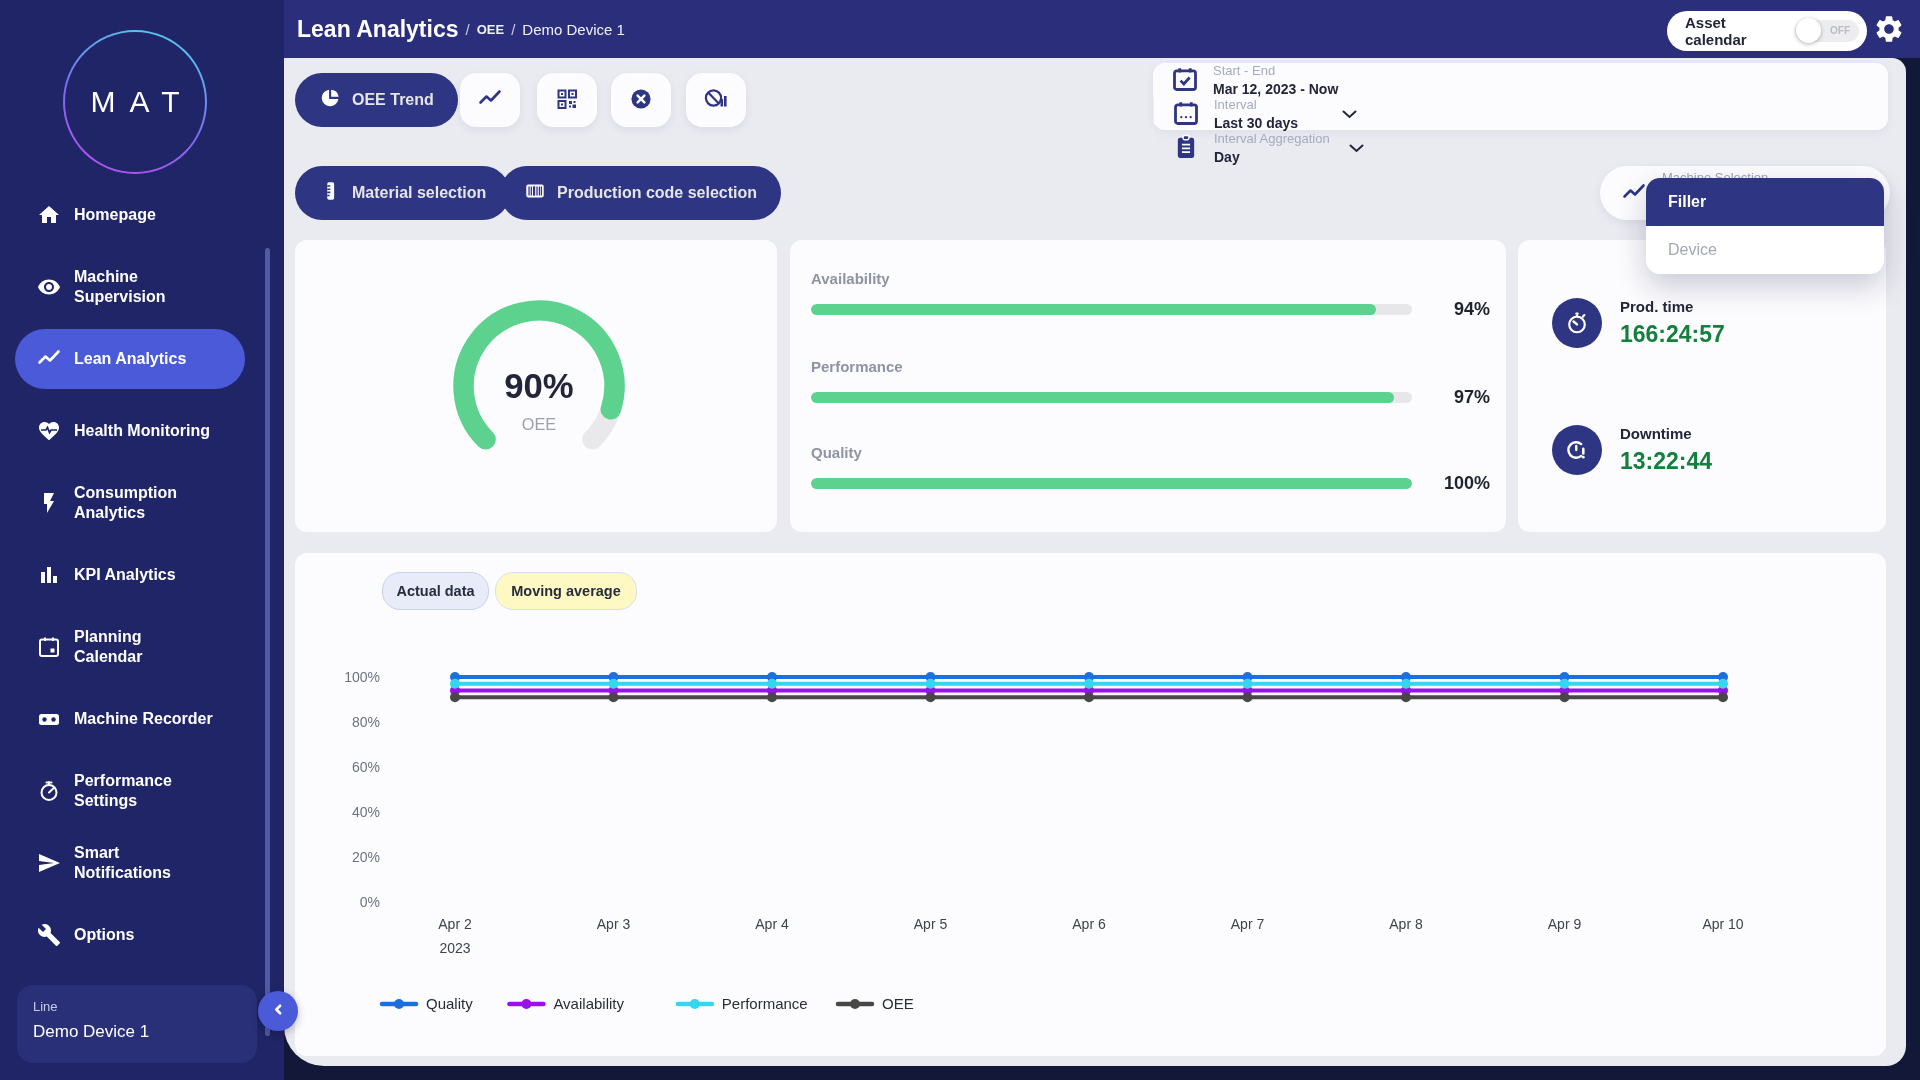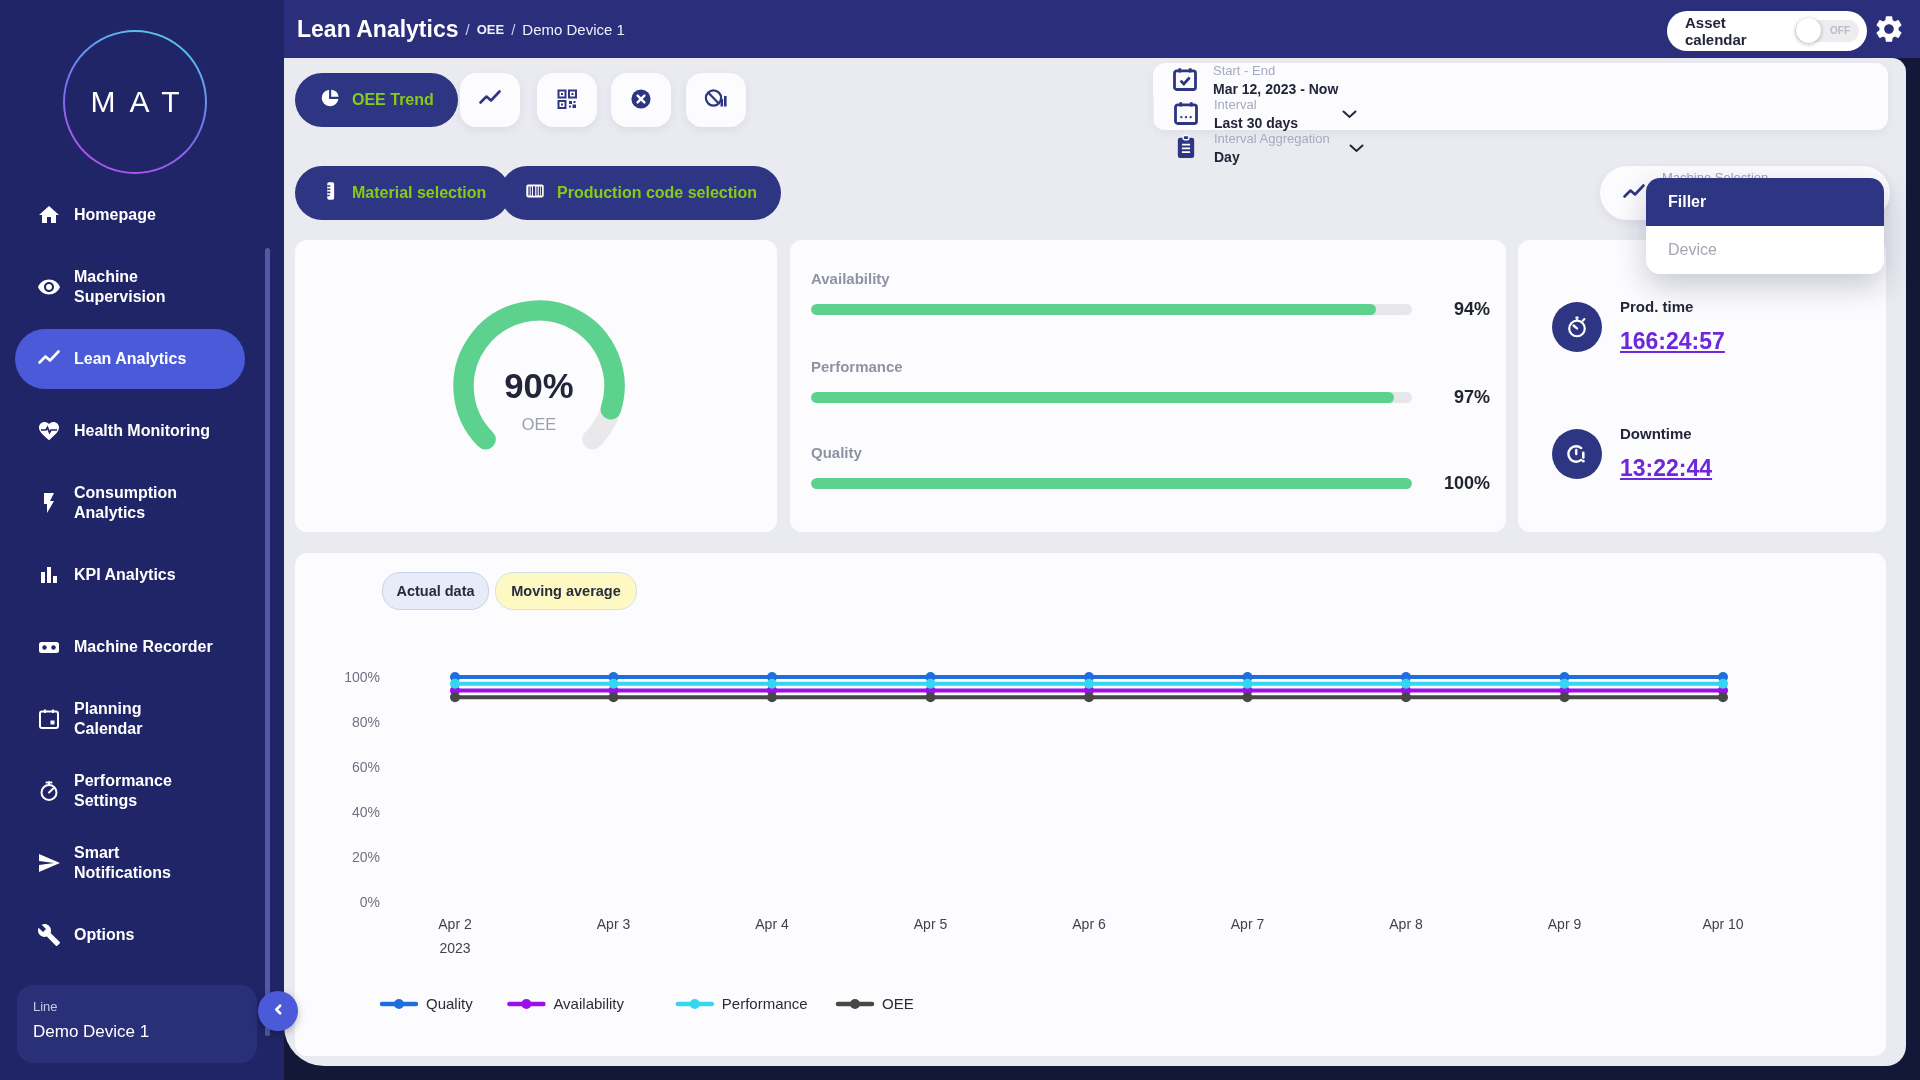--- a/index.html
+++ b/index.html
@@ -40,21 +40,21 @@
   .toggle-knob { position:absolute; left:1px; top:-2px; width:25px; height:25px; border-radius:50%; background:#fff; box-shadow:0 1px 4px rgba(0,0,0,.3); }
   .toggle-state { position:absolute; right:9px; top:5px; font-size:10px; font-weight:700; color:#B9BCC6; }
   .gear { position:absolute; left:1589px; top:13px; width:32px; height:32px; color:#fff; cursor:pointer; }
 
   
   .main-panel { position:absolute; left:284px; top:58px; width:1622px; height:1008px; background:#EAEAF1; border-radius:0 14px 20px 40px; z-index:1; }
 
   .card { position:absolute; background:#FCFCFE; border-radius:12px; z-index:2; }
 
   
-  .btn-navy { position:absolute; height:54px; background:#2E3582; color:#84cc16; border:none; border-radius:27px;
+  .btn-navy { position:absolute; height:54px; background:#2E3582; color:#e5e5e5; border:none; border-radius:27px;
     display:inline-flex; align-items:center; gap:11px; padding:0 24px; font-size:16px; font-weight:700; cursor:pointer; z-index:2;
     font-family:inherit; }
   .btn-navy svg { width:22px; height:22px; }
   .icon-btn { position:absolute; width:60px; height:54px; background:#FCFCFE; border:none; border-radius:16px; cursor:pointer; z-index:2;
     display:flex; align-items:center; justify-content:center; color:#2E3582; box-shadow:0 3px 8px rgba(40,45,110,0.07); }
   .icon-btn svg { width:24px; height:24px; }
 
   .range-card { position:absolute; left:1153px; top:63px; width:735px; height:67px; background:#FCFCFE; border-radius:12px; z-index:2;
     display:flex; box-shadow:0 3px 8px rgba(40,45,110,0.06);flex-direction:column; }
   .range-sec { display:flex; align-items:center; cursor:pointer; }
@@ -91,21 +91,21 @@
   .bar-track { flex:1; height:11px; background:#E7E7EA; border-radius:6px; overflow:hidden; }
   .bar-fill { height:100%; background:#5DD28E; border-radius:6px; }
   .bar-value { width:64px; text-align:right; font-size:18px; font-weight:800; color:#20242E; margin-left:14px; }
 
   
   .times-card { left:1518px; top:240px; width:368px; height:292px; }
   .time-row { position:absolute; left:34px; display:flex; align-items:center; gap:18px; }
   .time-circle { width:50px; height:50px; border-radius:50%; background:#2E3582; color:#fff; display:flex; align-items:center; justify-content:center; }
   .time-circle svg { width:26px; height:26px; }
   .time-label { font-size:15px; font-weight:700; color:#23263A; }
-  .time-value { font-size:23px; font-weight:800; color:#6d28d9; margin-top:13px;text-decoration:underline; }
+  .time-value { font-size:23px; font-weight:800; color:#15803d; margin-top:6px; }
 
   
   .chart-card { left:295px; top:553px; width:1591px; height:503px; }
   .tab { position:absolute; top:19px; height:38px; border-radius:18px; font-size:14.5px; font-weight:700; color:#272C3F;
     display:flex; align-items:center; justify-content:center; cursor:pointer; font-family:inherit; }
   .tab-actual { left:87px; width:107px; background:#E7ECF8; border:1px solid #C9D1E8; }
   .tab-moving { left:200px; width:142px; background:#fef9c3; border:1px solid #D9DEEE; }
   #trend-svg { position:absolute; left:0; top:0; width:1591px; height:503px; }
   .ax { font-size:14px; fill:#6E7280; }
   .xd { fill:#3F434B; }
@@ -171,37 +171,37 @@
         <span class="nicon">
             <svg viewBox="0 0 24 24">
               <path d="M4 9h4v11H4zM10 4h4v16h-4zM16 13h4v7h-4z" fill="currentColor"></path>
             </svg>
           </span>
         <span class="nlabel">KPI Analytics</span>
       </div>
       <div class="nav-item">
         <span class="nicon">
             <svg viewBox="0 0 24 24">
+              <rect x="3" y="4.5" width="18" height="16.5" rx="2" fill="none" stroke="currentColor" stroke-width="2"></rect>
+              <path d="M8 2.5v3.5M16 2.5v3.5" stroke="currentColor" stroke-width="2"></path>
+              <rect x="13.5" y="13.5" width="4" height="4" fill="currentColor"></rect>
+            </svg>
+          </span>
+        <span class="nlabel">Planning
+Calendar</span>
+      </div>
+      <div class="nav-item">
+        <span class="nicon">
+            <svg viewBox="0 0 24 24">
               <rect x="2" y="7" width="20" height="11" rx="2.5" fill="currentColor"></rect>
               <circle cx="7.5" cy="12.5" r="2.2" fill="#1F2566"></circle>
               <circle cx="16.5" cy="12.5" r="2.2" fill="#1F2566"></circle>
             </svg>
           </span>
         <span class="nlabel">Machine Recorder</span>
-      </div>
-      <div class="nav-item">
-        <span class="nicon">
-            <svg viewBox="0 0 24 24">
-              <rect x="3" y="4.5" width="18" height="16.5" rx="2" fill="none" stroke="currentColor" stroke-width="2"></rect>
-              <path d="M8 2.5v3.5M16 2.5v3.5" stroke="currentColor" stroke-width="2"></path>
-              <rect x="13.5" y="13.5" width="4" height="4" fill="currentColor"></rect>
-            </svg>
-          </span>
-        <span class="nlabel">Planning
-Calendar</span>
       </div>
       <div class="nav-item">
         <span class="nicon">
             <svg viewBox="0 0 24 24">
               <circle cx="12" cy="13.5" r="7.5" fill="none" stroke="currentColor" stroke-width="2"></circle>
               <path d="M12 13.5 L16 9.8" stroke="currentColor" stroke-width="2" stroke-linecap="round"></path>
               <path d="M12 3v2.2M9.5 3.4h5" stroke="currentColor" stroke-width="2" stroke-linecap="round"></path>
             </svg>
           </span>
         <span class="nlabel">Performance

